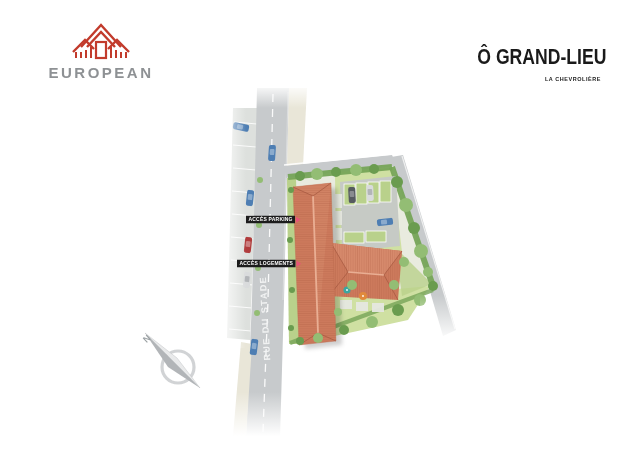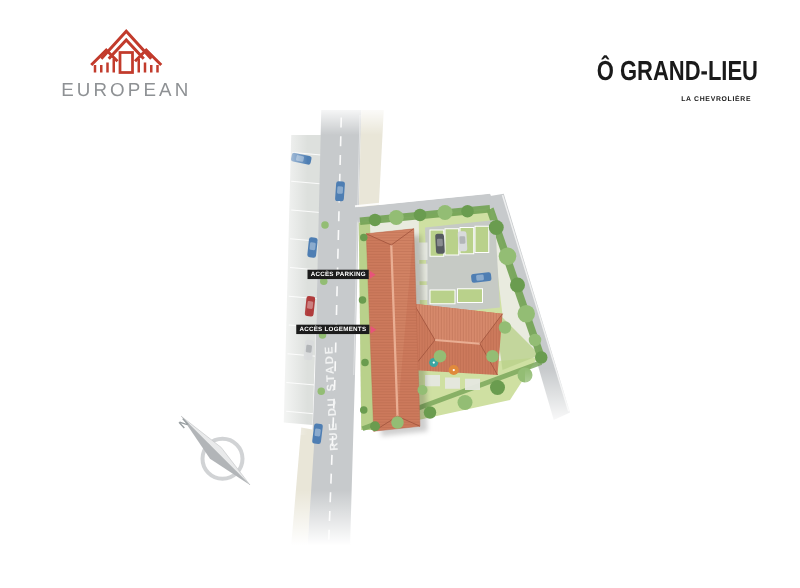--- a/index.html
+++ b/index.html
@@ -3,21 +3,21 @@
 <meta charset="utf-8">
 <style>
   html,body{margin:0;padding:0;}
   body{width:640px;height:470px;background:#ffffff;overflow:hidden;
        font-family:"Liberation Sans",sans-serif;position:relative;}
   .stage{position:absolute;inset:0;width:640px;height:470px;}
 
   
   .logo{position:absolute;left:28px;top:16px;width:146px;text-align:center;color:var(--logoText);}
   .logo-icon{display:block;margin:0 auto 2px auto;}
-  .logo-line1{font-size:15px;font-weight:normal;letter-spacing:2.5px;line-height:17px;}
+  .logo-line1{font-size:15px;font-weight:bold;letter-spacing:2.5px;line-height:17px;}
   .logo-line2{font-size:15px;font-weight:bold;letter-spacing:6px;line-height:17px;margin-left:4px;}
 
   
   .title-block{position:absolute;left:448px;top:44px;width:176px;text-align:right;color:var(--titleText);}
   .title-main{font-size:22px;font-weight:bold;letter-spacing:0px;transform:scaleX(.8);transform-origin:center top;white-space:nowrap;}
   .title-sub-wrap{margin-top:1px;height:8px;}
   .title-sub{display:inline-block;font-size:10px;font-weight:bold;letter-spacing:1px;transform:scale(.55);transform-origin:center top;white-space:nowrap;}
 
   
   .plan-svg{position:absolute;left:0;top:0;}

